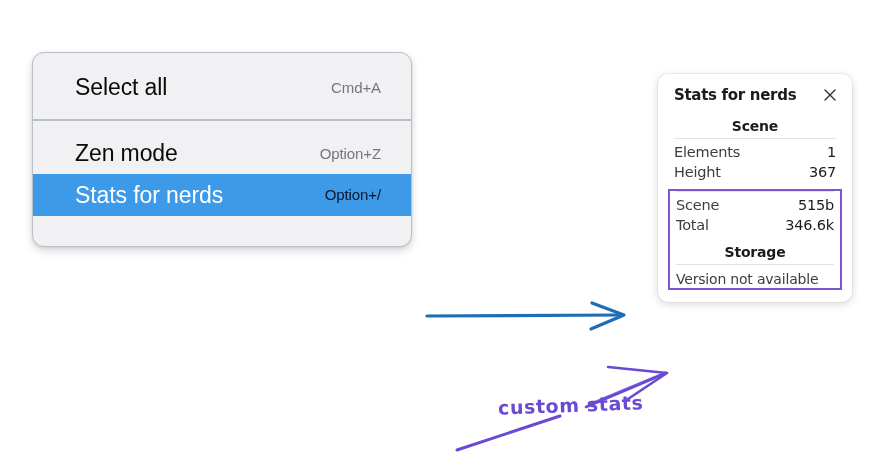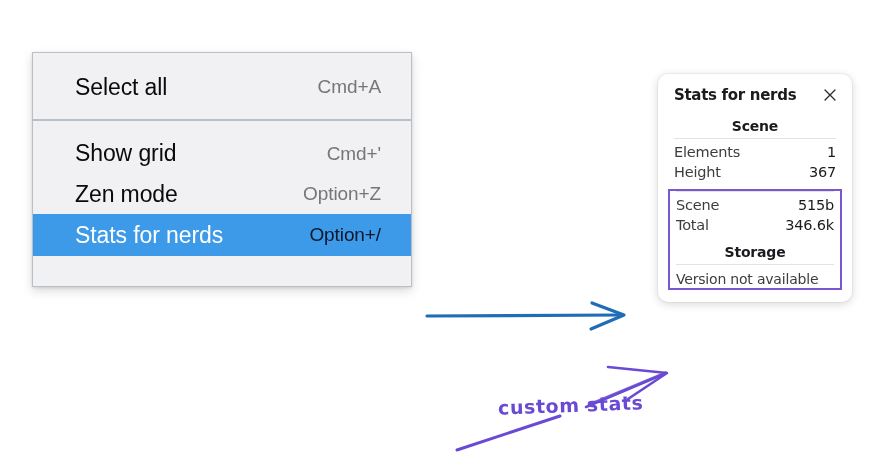--- a/index.html
+++ b/index.html
@@ -17,21 +17,21 @@
   }
 
   
   #context-menu {
     position: absolute;
     left: 32px;
     top: 52px;
     width: 380px;
     background: #f1f1f3;
     border: 1px solid #b9bfc7;
-    border-radius: 0;
+    border-radius: 12px;
     box-shadow: 0 4px 10px rgba(0,0,0,0.14), 0 1px 3px rgba(0,0,0,0.10);
     box-sizing: border-box;
     padding: 0;
   }
   .menu-section {
     padding: 12px 0 10px 0;
   }
   .menu-section.first { padding: 14px 0 12px 0; }
   .menu-divider {
     height: 2px;
@@ -46,21 +46,21 @@
     box-sizing: border-box;
     cursor: default;
   }
   .menu-item .label {
     font-size: 23px;
     color: #0a0a0a;
     letter-spacing: -0.1px;
     line-height: 1.32;
   }
   .menu-item .accel {
-    font-size: 19px;
+    font-size: 15px;
     color: #74767a;
     letter-spacing: -0.1px;
   }
   .menu-item.highlighted {
     background: #3c9ae8;
     padding-top: 6px;
     padding-bottom: 6px;
   }
   .menu-item.highlighted .label { color: #ffffff; }
   .menu-item.highlighted .accel { color: #0f172a; }
@@ -165,24 +165,20 @@
   <div class="menu-section first">
     <div class="menu-item">
       <span class="label">Select all</span>
       <span class="accel">Cmd+A</span>
     </div>
   </div>
 
   <div class="menu-divider"></div>
 
   <div class="menu-section">
-    <div class="menu-item">
-      <span class="label">Show grid</span>
-      <span class="accel">Cmd+'</span>
-    </div>
     <div class="menu-item">
       <span class="label">Zen mode</span>
       <span class="accel">Option+Z</span>
     </div>
     <div class="menu-item highlighted">
       <span class="label">Stats for nerds</span>
       <span class="accel">Option+/</span>
     </div>
   </div>
 

